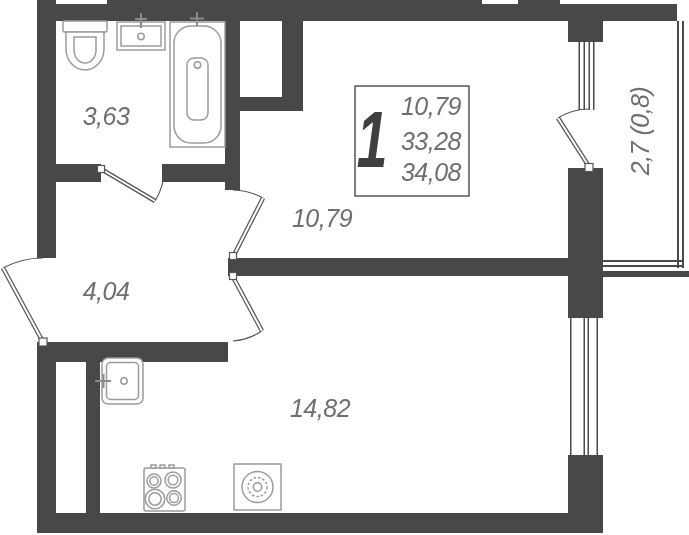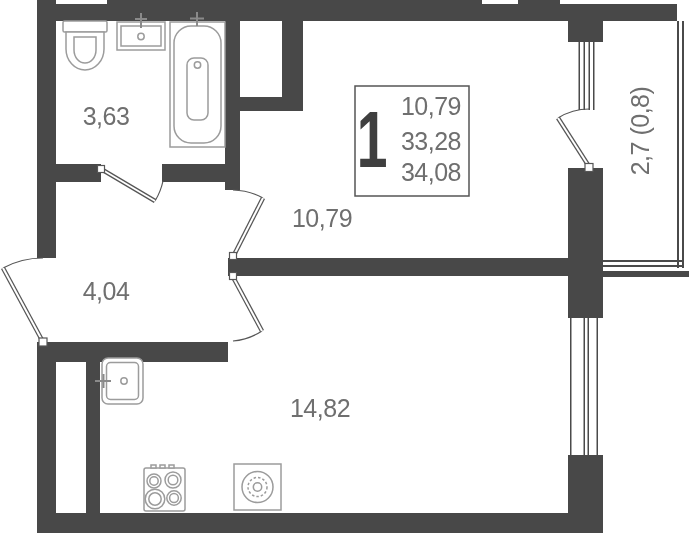--- a/index.html
+++ b/index.html
@@ -1,16 +1,16 @@
 <!DOCTYPE html>
 <html><head>
 <meta charset="utf-8">
 <style>
   html,body{margin:0;padding:0;background:#ffffff;}
-  .stage{position:relative;width:689px;height:535px;background:#ffffff;overflow:hidden;}
+  .stage{position:relative;width:689px;height:535px;background:#ffffff;overflow:hidden;font-style:italic;}
   svg{display:block;}
   text{
     font-family:"Liberation Sans","DejaVu Sans",sans-serif;
     fill:#6f6f6f;
     letter-spacing:-0.5px;
   }
   .room-label{font-size:25px;}
   .legend-num{font-size:25px;}
   .legend-one{font-size:79px;font-weight:bold;fill:#3f3f3f;letter-spacing:0;}
   .wall{fill:#484848;stroke:none;}

